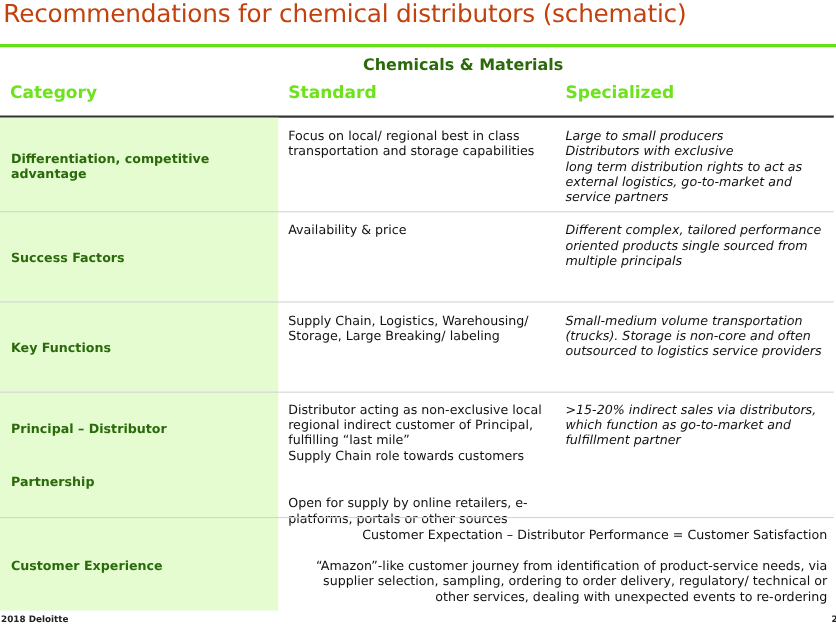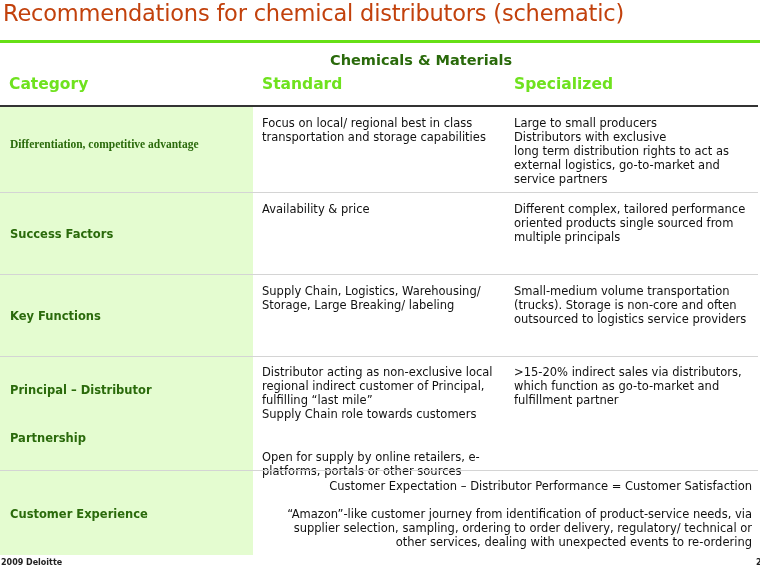--- a/index.html
+++ b/index.html
@@ -32,21 +32,21 @@
     position: absolute; left: 0; top: 107px; width: 253px; height: 448px; background: #e4fcd0;
   }
   .row-sep { position: absolute; left: 0; width: 758px; height: 1px; background: #d4d4d4; }
   .cat-label {
     position: absolute; left: 10px; font-size: 11.5px; font-weight: bold; color: #2a6a0b; line-height: 14px;
   }
   .cell {
     position: absolute; font-size: 11.5px; line-height: 14px; color: #111; white-space: pre-line;
   }
   .std { left: 262px; width: 245px; }
-  .spec { left: 514px; width: 245px; }
+  .spec { left: 514px; width: 245px; font-style: italic; }
   .wide { left: 262px; width: 490px; text-align: right; }
   .footer {
     position: absolute; left: 1px; top: 558px; font-size: 8px; font-weight: bold; color: #222;
   }
   .page-num {
     position: absolute; left: 756px; top: 558px; font-size: 8px; font-weight: bold; color: #222;
   }
 </style>
 </head>
 <body>
@@ -56,21 +56,21 @@
 
 <div class="group-header">Chemicals &amp; Materials</div>
 <div class="col-header col-cat">Category</div>
 <div class="col-header col-std">Standard</div>
 <div class="col-header col-spec">Specialized</div>
 <div class="dark-rule"></div>
 
 <div class="cat-band"></div>
 
 <div>
-  <div class="cat-label" style="top:137px; width:230px;font-family:Liberation Serif, serif;">Differentiation, competitive advantage</div>
+  <div class="cat-label" style="top:137px; width:230px;">Differentiation, competitive advantage</div>
   <div class="cell std" style="top:116px;">Focus on local/ regional best in class transportation and storage capabilities</div>
   <div class="cell spec" style="top:116px;">Large to small producers
 Distributors with exclusive
 long term distribution rights to act as external logistics, go-to-market and service partners</div>
 </div>
 <div class="row-sep" style="top:192px;"></div>
 
 <div>
   <div class="cat-label" style="top:227px;">Success Factors</div>
   <div class="cell std" style="top:202px;">Availability &amp; price</div>
@@ -94,14 +94,14 @@
   <div class="cell spec" style="top:365px;">&gt;15-20% indirect sales via distributors, which function as go-to-market and fulfillment partner</div>
 </div>
 <div class="row-sep" style="top:470px;"></div>
 
 <div>
   <div class="cat-label" style="top:507px;">Customer Experience</div>
   <div class="cell wide" style="top:479px;">Customer Expectation – Distributor Performance = Customer Satisfaction</div>
   <div class="cell wide" style="top:507px;">“Amazon”-like customer journey from identification of product-service needs, via supplier selection, sampling, ordering to order delivery, regulatory/ technical or other services, dealing with unexpected events to re-ordering</div>
 </div>
 
-<div class="footer">2009 Deloitte</div>
+<div class="footer">2018 Deloitte</div>
 <div class="page-num">2</div>
 
 </body></html>

